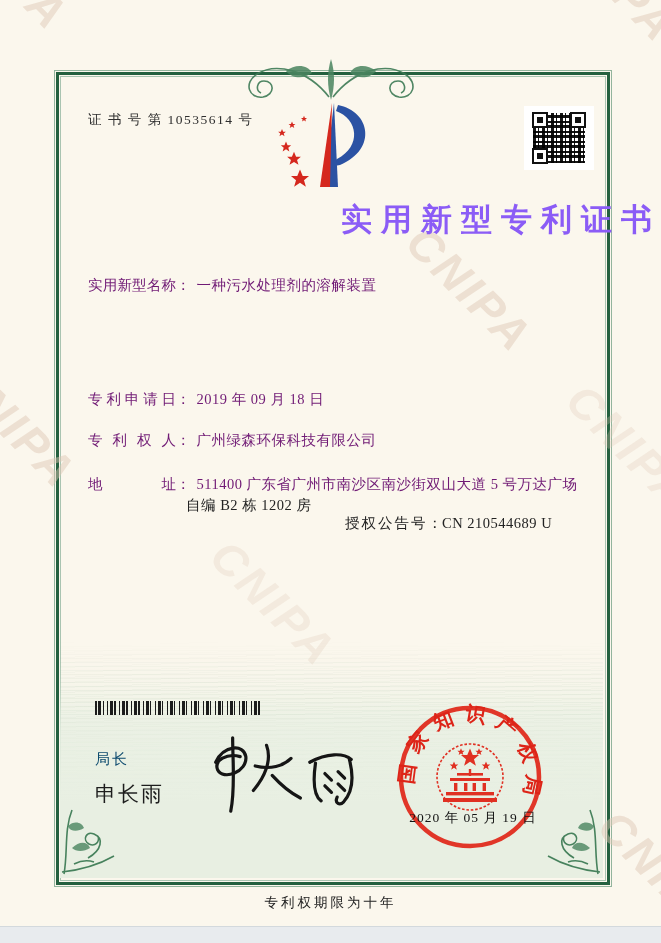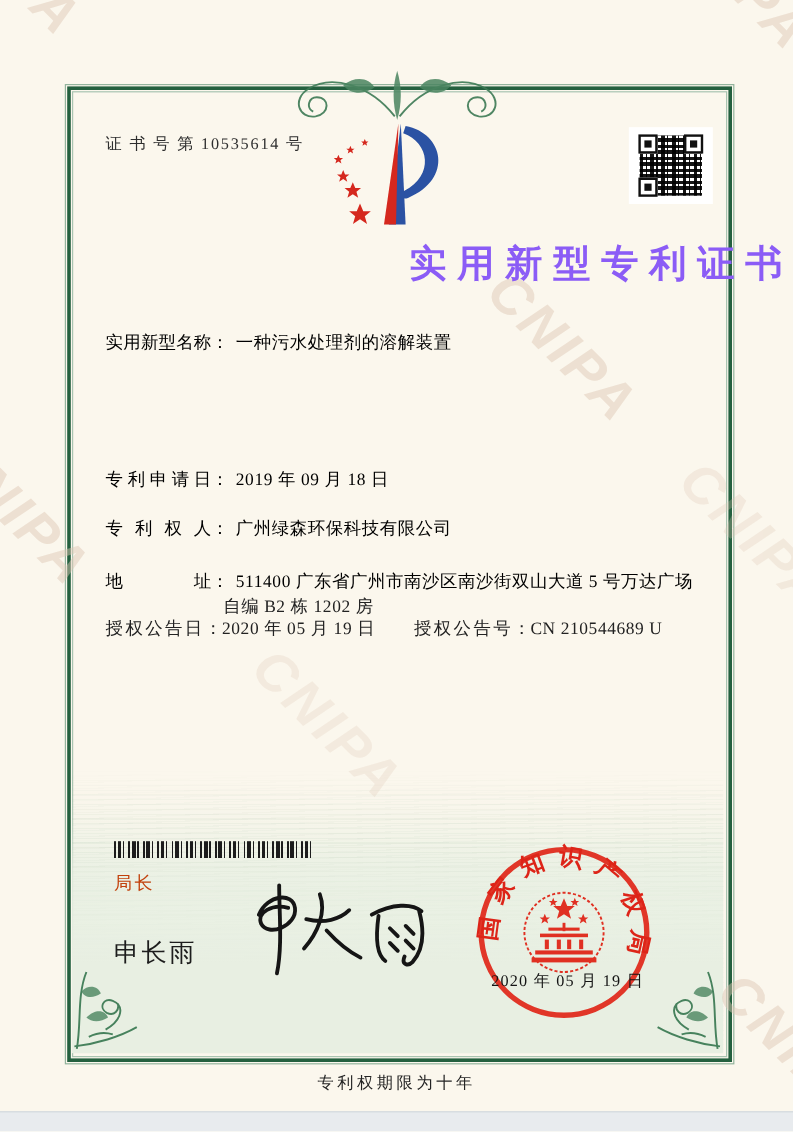--- a/index.html
+++ b/index.html
@@ -48,42 +48,42 @@
   .finder{position:absolute; width:12px; height:12px; border:2px solid #111; background:#fff;}
   .finder::before{content:""; position:absolute; left:3px; top:3px; width:6px; height:6px; background:#111;}
   .f-tl{left:-1px; top:-1px;} .f-tr{right:-1px; top:-1px;} .f-bl{left:-1px; bottom:-1px;}
   .logo{position:absolute; left:278px; top:99px; z-index:2;}
   .title{
     position:absolute; left:0; right:0; top:199px; text-align:right;
     font-size:31px; font-weight:bold; letter-spacing:9px; padding-left:9px;
     color:#8b5cf6; z-index:2;
   }
   
-  .frow{position:absolute; left:88px; font-size:14.5px; color:#000000; z-index:2; white-space:nowrap;}
+  .frow{position:absolute; left:88px; font-size:14.5px; color:#701a75; z-index:2; white-space:nowrap;}
   .flabel{display:inline-block; width:88px; text-align:justify; text-align-last:justify; vertical-align:top;}
   .fcolon{display:inline-block; margin-right:6px;}
   .fvalue{letter-spacing:.5px;}
   .addr2{position:absolute; left:186px; top:496px; font-size:14.5px; letter-spacing:.5px; z-index:2;}
   .grant-left{position:absolute; left:88px; top:514px; font-size:14.5px; z-index:2; white-space:nowrap;}
   .grant-right{position:absolute; left:345px; top:514px; font-size:14.5px; z-index:2; white-space:nowrap;}
   .glabel{letter-spacing:2px;}
   
   .paras{position:absolute; left:88px; top:540px; width:492px; z-index:2;}
   .paras p{
     margin:0; font-size:13.5px; line-height:20px; letter-spacing:1px;
     text-align:justify; text-indent:2em; color:#1f1f1f;
   }
   .paras p + p{margin-top:0;}
   
   .barcode{
     position:absolute; left:95px; top:701px; width:166px; height:14px; z-index:2;
     background:repeating-linear-gradient(90deg,#1c1c1c 0 1.5px,transparent 1.5px 3px,#1c1c1c 3px 6px,transparent 6px 7.5px,#1c1c1c 7.5px 8.5px,transparent 8.5px 12px);
   }
-  .signer-title{position:absolute; left:95px; top:727px; font-size:15px; letter-spacing:2px; z-index:2;
-    font-family:"Liberation Sans","DejaVu Sans",sans-serif; color:#c2410c;}
+  .signer-title{position:absolute; left:95px; top:750px; font-size:15px; letter-spacing:2px; z-index:2;
+    font-family:"Liberation Sans","DejaVu Sans",sans-serif; color:#0c4a6e;}
   .signer-name{position:absolute; left:95px; top:780px; font-size:21px; letter-spacing:2px; z-index:2;
     font-family:"Liberation Sans","DejaVu Sans",sans-serif; color:#1d1d1d;}
   .signature{position:absolute; left:195px; top:733px; z-index:3;}
   .seal{position:absolute; left:395px; top:702px; z-index:3;}
   .seal-date{
     position:absolute; left:398px; top:809px; width:150px; text-align:center;
     font-size:13.5px; letter-spacing:1px; color:#141414; z-index:4; white-space:nowrap;
   }
   .page-info{position:absolute; left:0; right:0; top:853px; text-align:center; font-size:12.5px; letter-spacing:2px; color:#2a2a2a; z-index:2;}
   .footer-note{position:absolute; left:0; right:0; top:894px; text-align:center; font-size:13.5px; letter-spacing:3px; color:#232323; z-index:2;}
@@ -180,23 +180,20 @@
     <span class="flabel">专利申请日</span><span class="fcolon">：</span><span class="fvalue">2019 年 09 月 18 日</span>
   </div>
   <div class="frow" style="top:431px;">
     <span class="flabel">专利权人</span><span class="fcolon">：</span><span class="fvalue">广州绿森环保科技有限公司</span>
   </div>
   <div class="frow" style="top:475px;">
     <span class="flabel">地址</span><span class="fcolon">：</span><span class="fvalue">511400 广东省广州市南沙区南沙街双山大道 5 号万达广场</span>
   </div>
   <div class="addr2">自编 B2 栋 1202 房</div>
 
-  <div class="grant-left">
-    <span class="glabel">授权公告日</span><span>：</span><span class="fvalue">2020 年 05 月 19 日</span>
-  </div>
   <div class="grant-right">
     <span class="glabel">授权公告号</span><span>：</span><span class="fvalue">CN 210544689 U</span>
   </div>
 
 
   <div class="barcode"></div>
 
   <div class="signer-title">局长</div>
   <div class="signer-name">申长雨</div>
 

